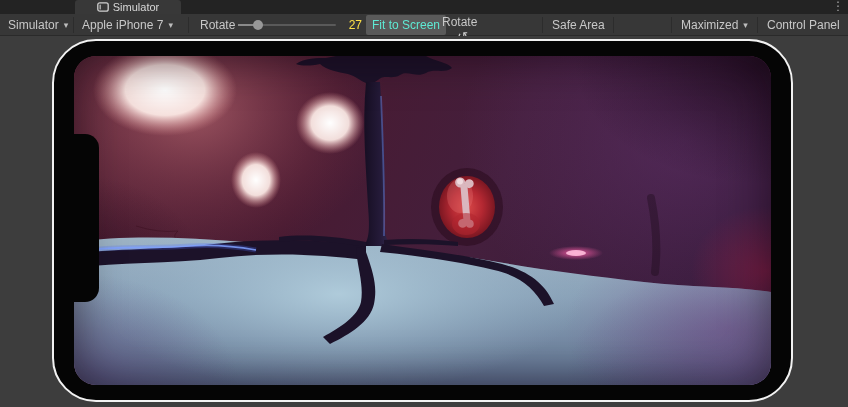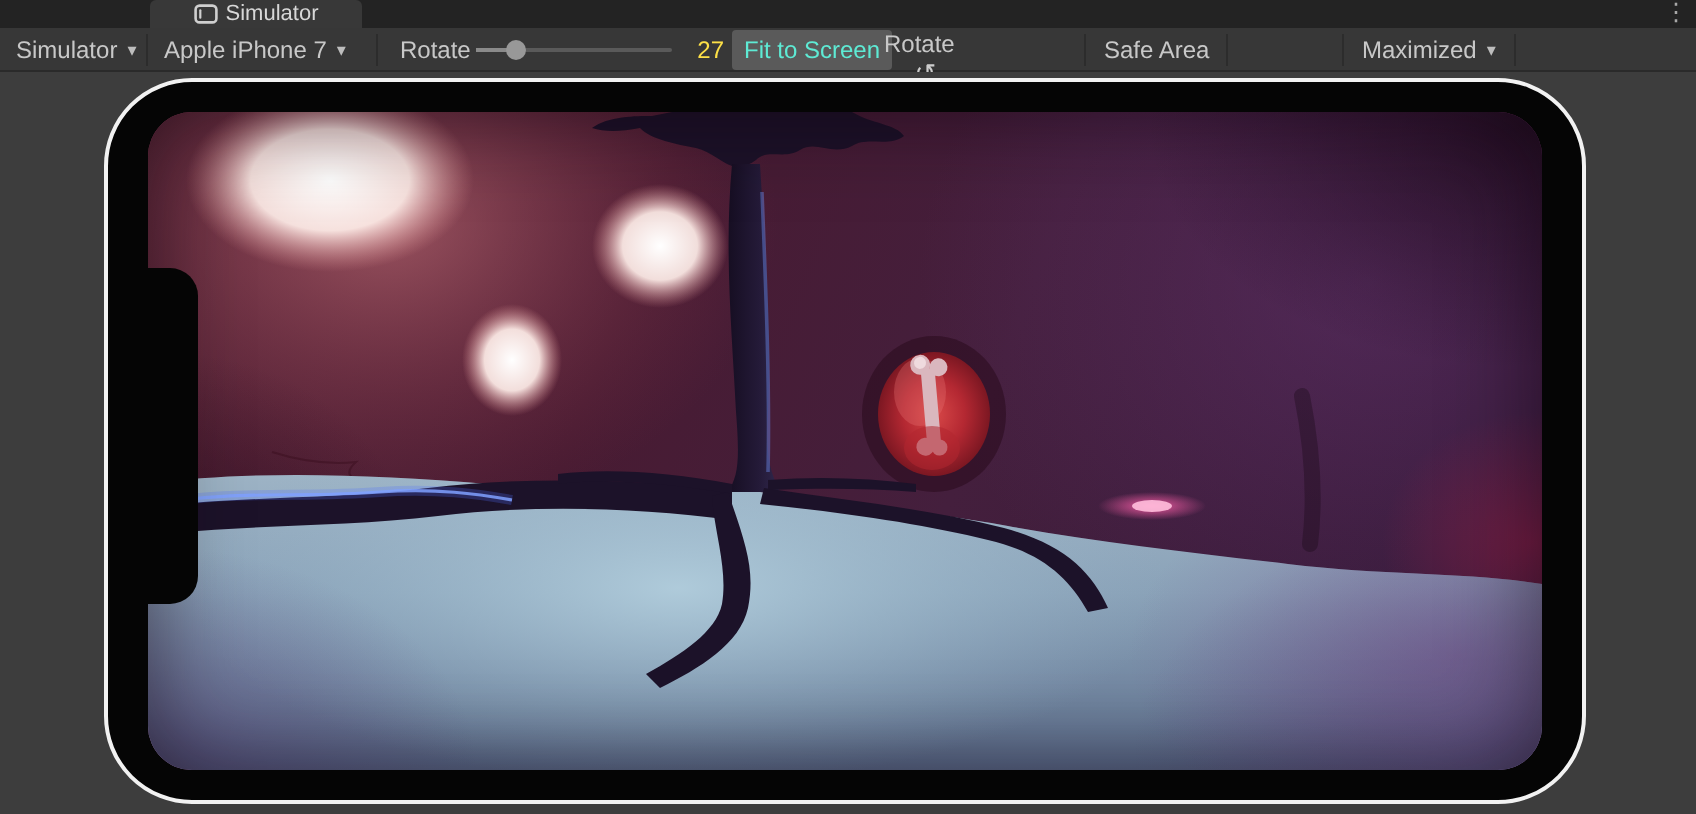--- a/index.html
+++ b/index.html
@@ -102,20 +102,23 @@
   </div>
   <div class="sep" style="left:613px;"></div>
   <div class="sep" style="left:671px;"></div>
 
   <div class="tb" style="left:675px;justify-content:center;">
     <span>Maximized</span>
     <span class="arrow">▾</span>
   </div>
   <div class="sep" style="left:757px;"></div>
 
+  <div class="tb" style="left:761px;">
+    <span>Control Panel</span>
+  </div>
 </div>
 
 <div class="viewport">
   <div class="phone">
     <div class="screen">
       <svg width="697" height="329" viewBox="0 0 697 329">
         <defs>
           <linearGradient id="wallG" x1="0" y1="0" x2="1" y2="0.18">
             <stop offset="0" stop-color="#572639"></stop>
             <stop offset="0.38" stop-color="#481b32"></stop>

